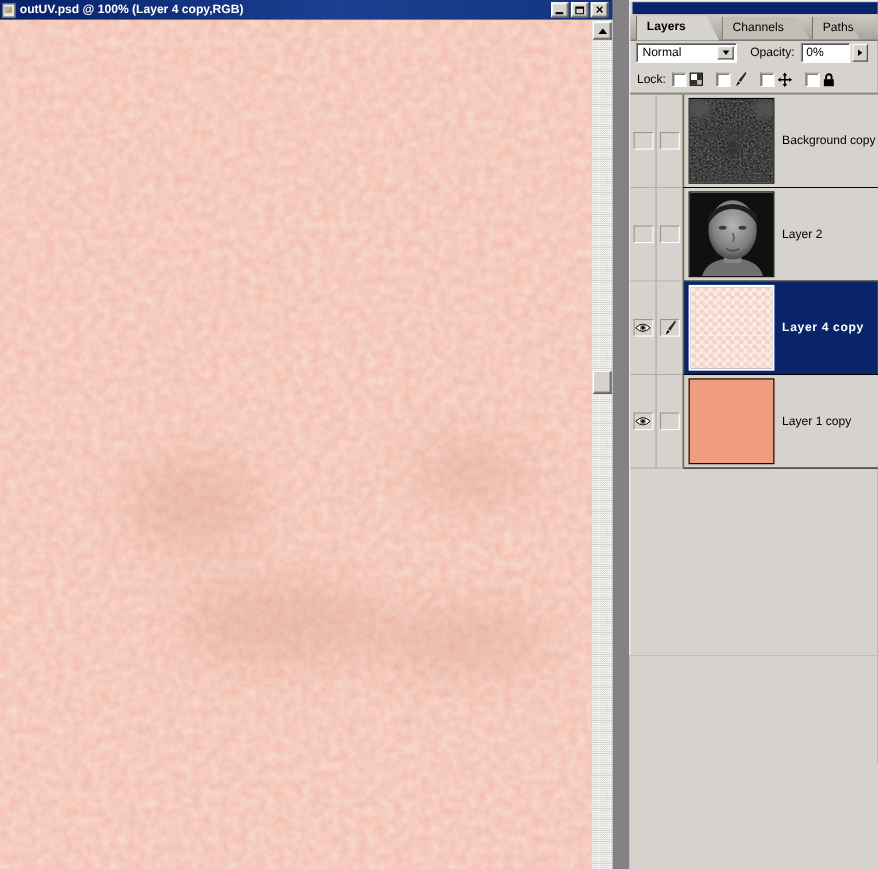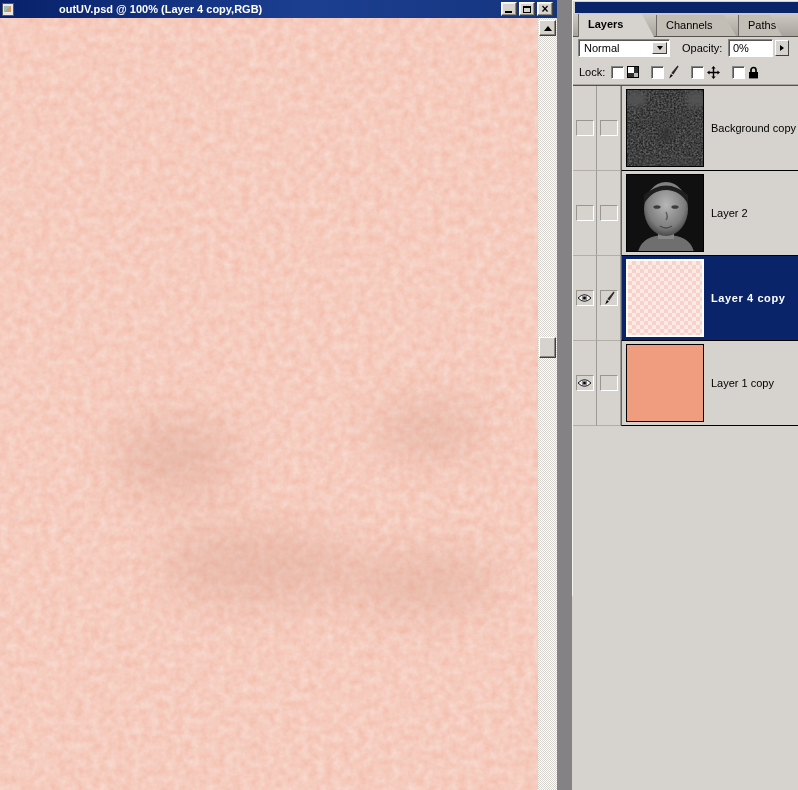--- a/index.html
+++ b/index.html
@@ -4,21 +4,21 @@
 <style>
   * { margin:0; padding:0; box-sizing:border-box; }
   html,body { width:798px; height:790px; overflow:hidden; }
   body { font-family:"Liberation Sans", sans-serif; font-size:11px; color:#000; background:#848284; }
   #root { position:relative; width:798px; height:790px; }
 
   
   .doc-window { position:absolute; left:0; top:0; width:557px; height:790px; background:#d6d3ce; }
   .titlebar { position:absolute; left:0; top:0; width:557px; height:18px;
     background:linear-gradient(90deg,#08216a,#1c3f90 55%,#14347e);
-    display:flex; align-items:center; padding-left:2px;gap:41px; }
+    display:flex; align-items:center; padding-left:2px; }
   .doc-icon { width:12px; height:13px; background:#e8e8e8; border:1px solid #555;
     margin-right:4px; position:relative; flex:0 0 auto; }
   .doc-icon::after { content:""; position:absolute; left:1px; top:2px; width:7px; height:6px;
     background:linear-gradient(135deg,#9bb 0 50%,#c96 50%); }
   .title-text { color:#fff; font-weight:bold; font-size:11px; white-space:nowrap; }
   .win-btns { position:absolute; right:4px; top:2px; display:flex; gap:2px; }
   .win-btn { width:16px; height:14px; background:#d6d3ce; border:1px solid; border-color:#fff #404040 #404040 #fff;
     box-shadow:inset -1px -1px 0 #8a8880, inset 1px 1px 0 #f2f1ee;
     display:flex; align-items:center; justify-content:center; position:relative; }
   .glyph-min { position:absolute; left:3px; bottom:2px; width:7px; height:2px; background:#000; }

